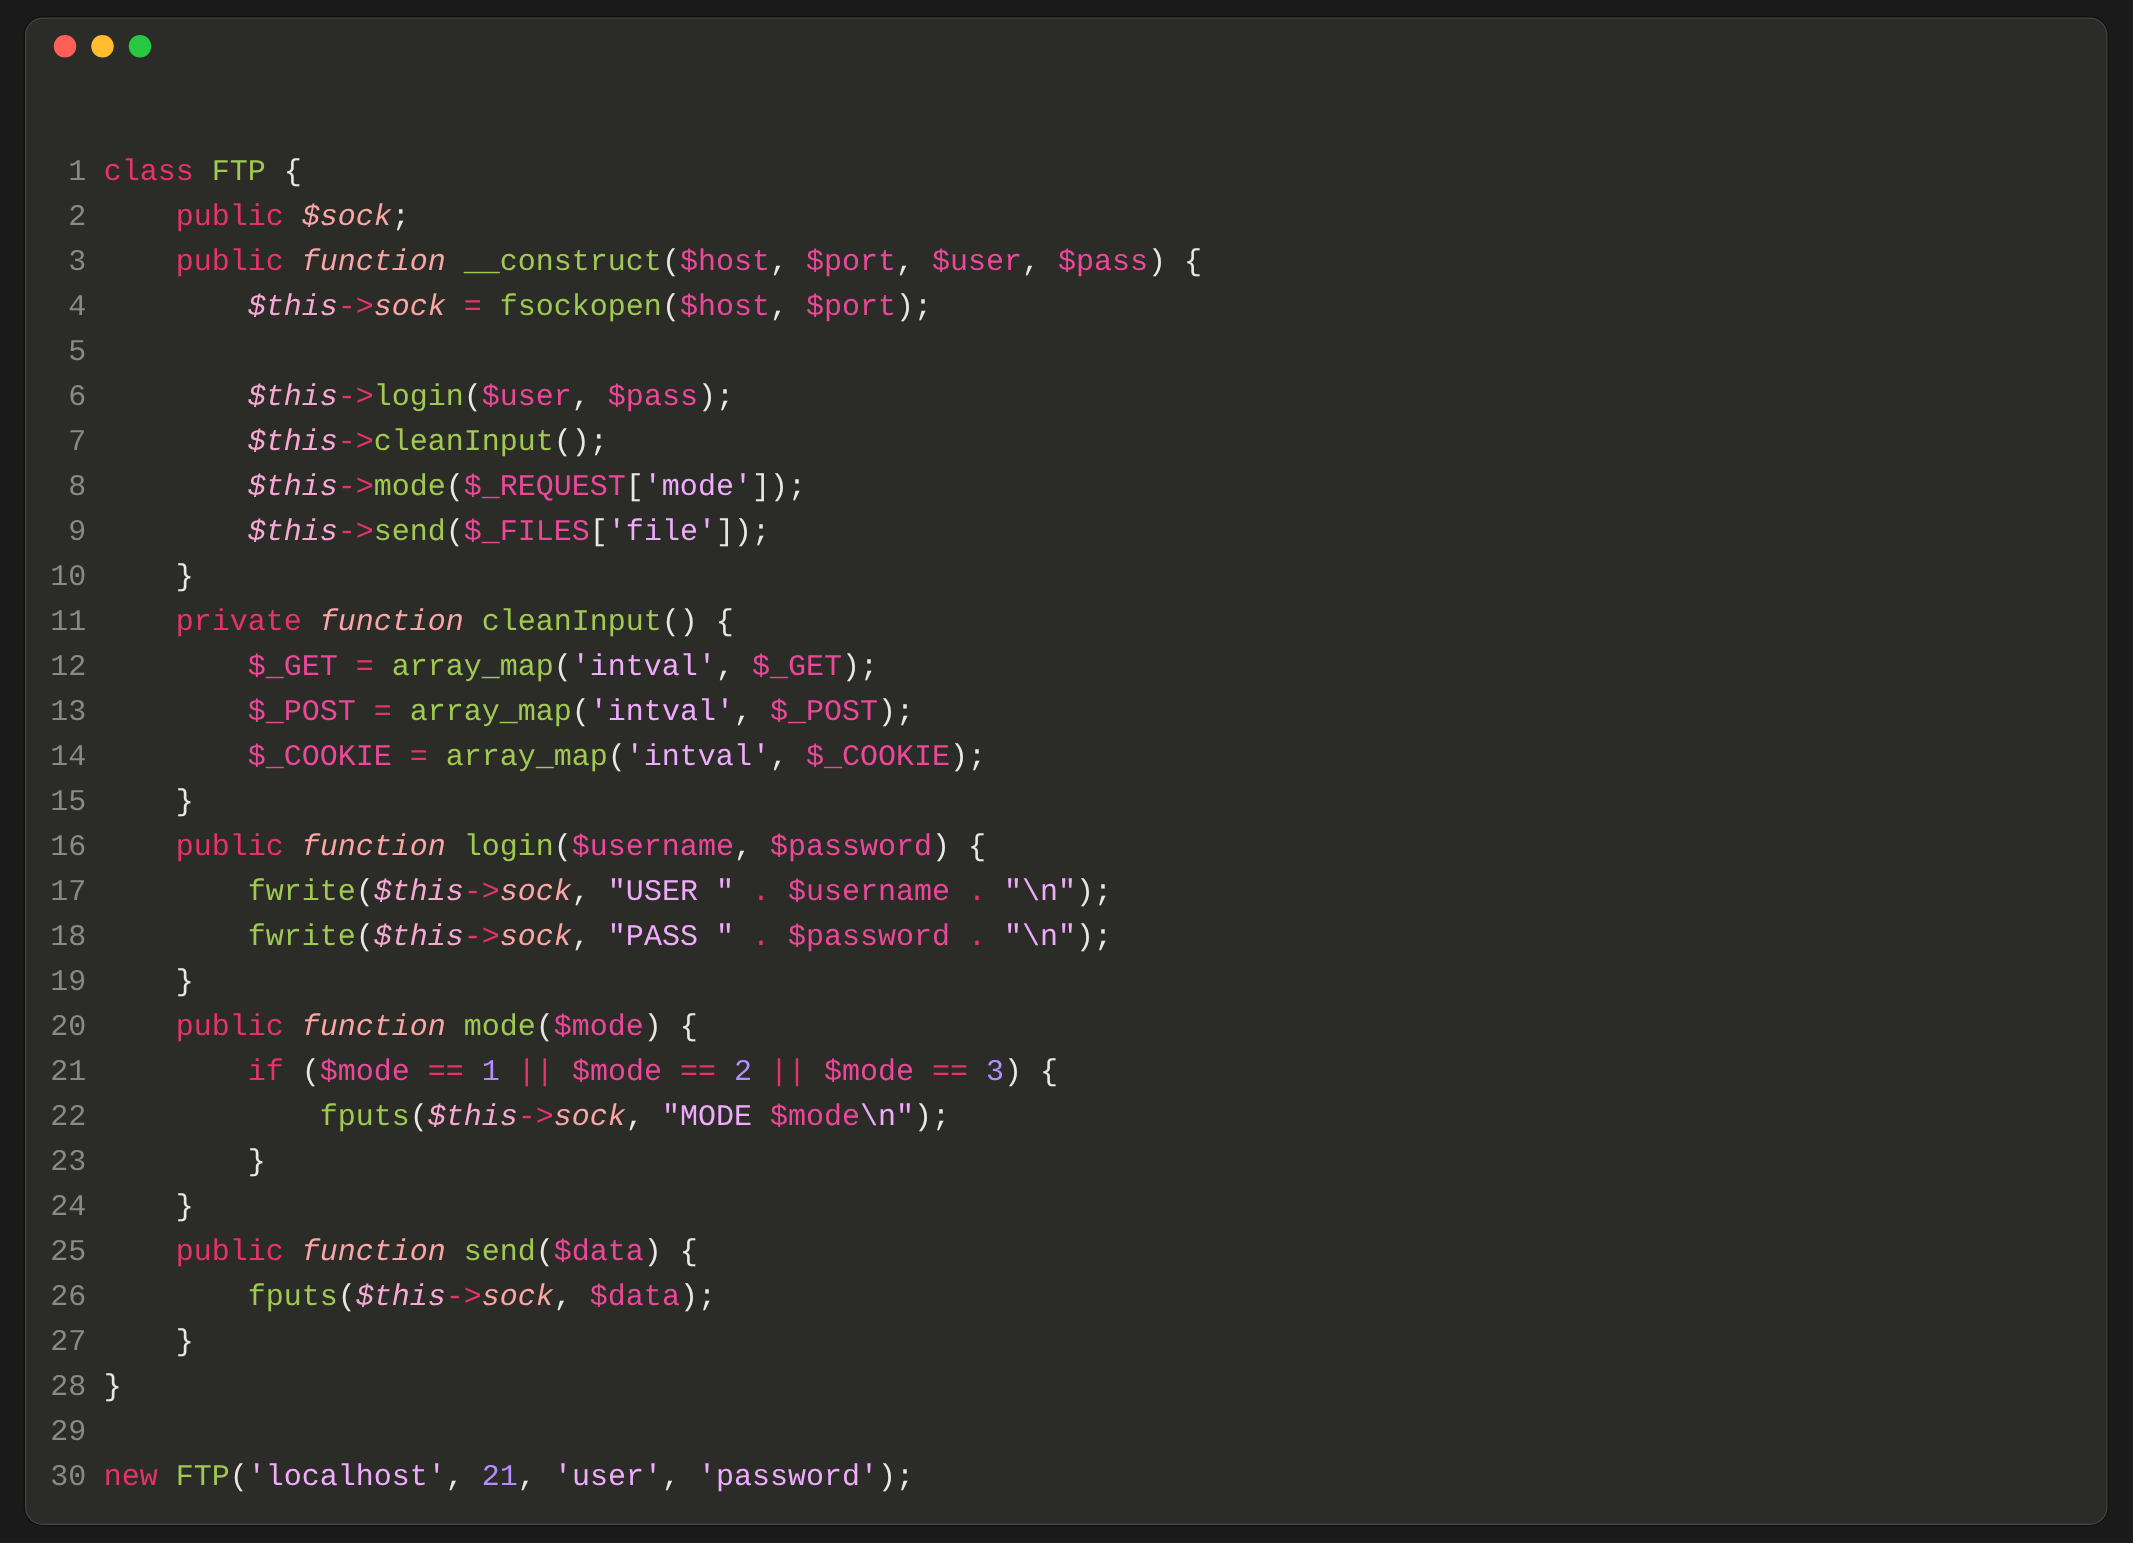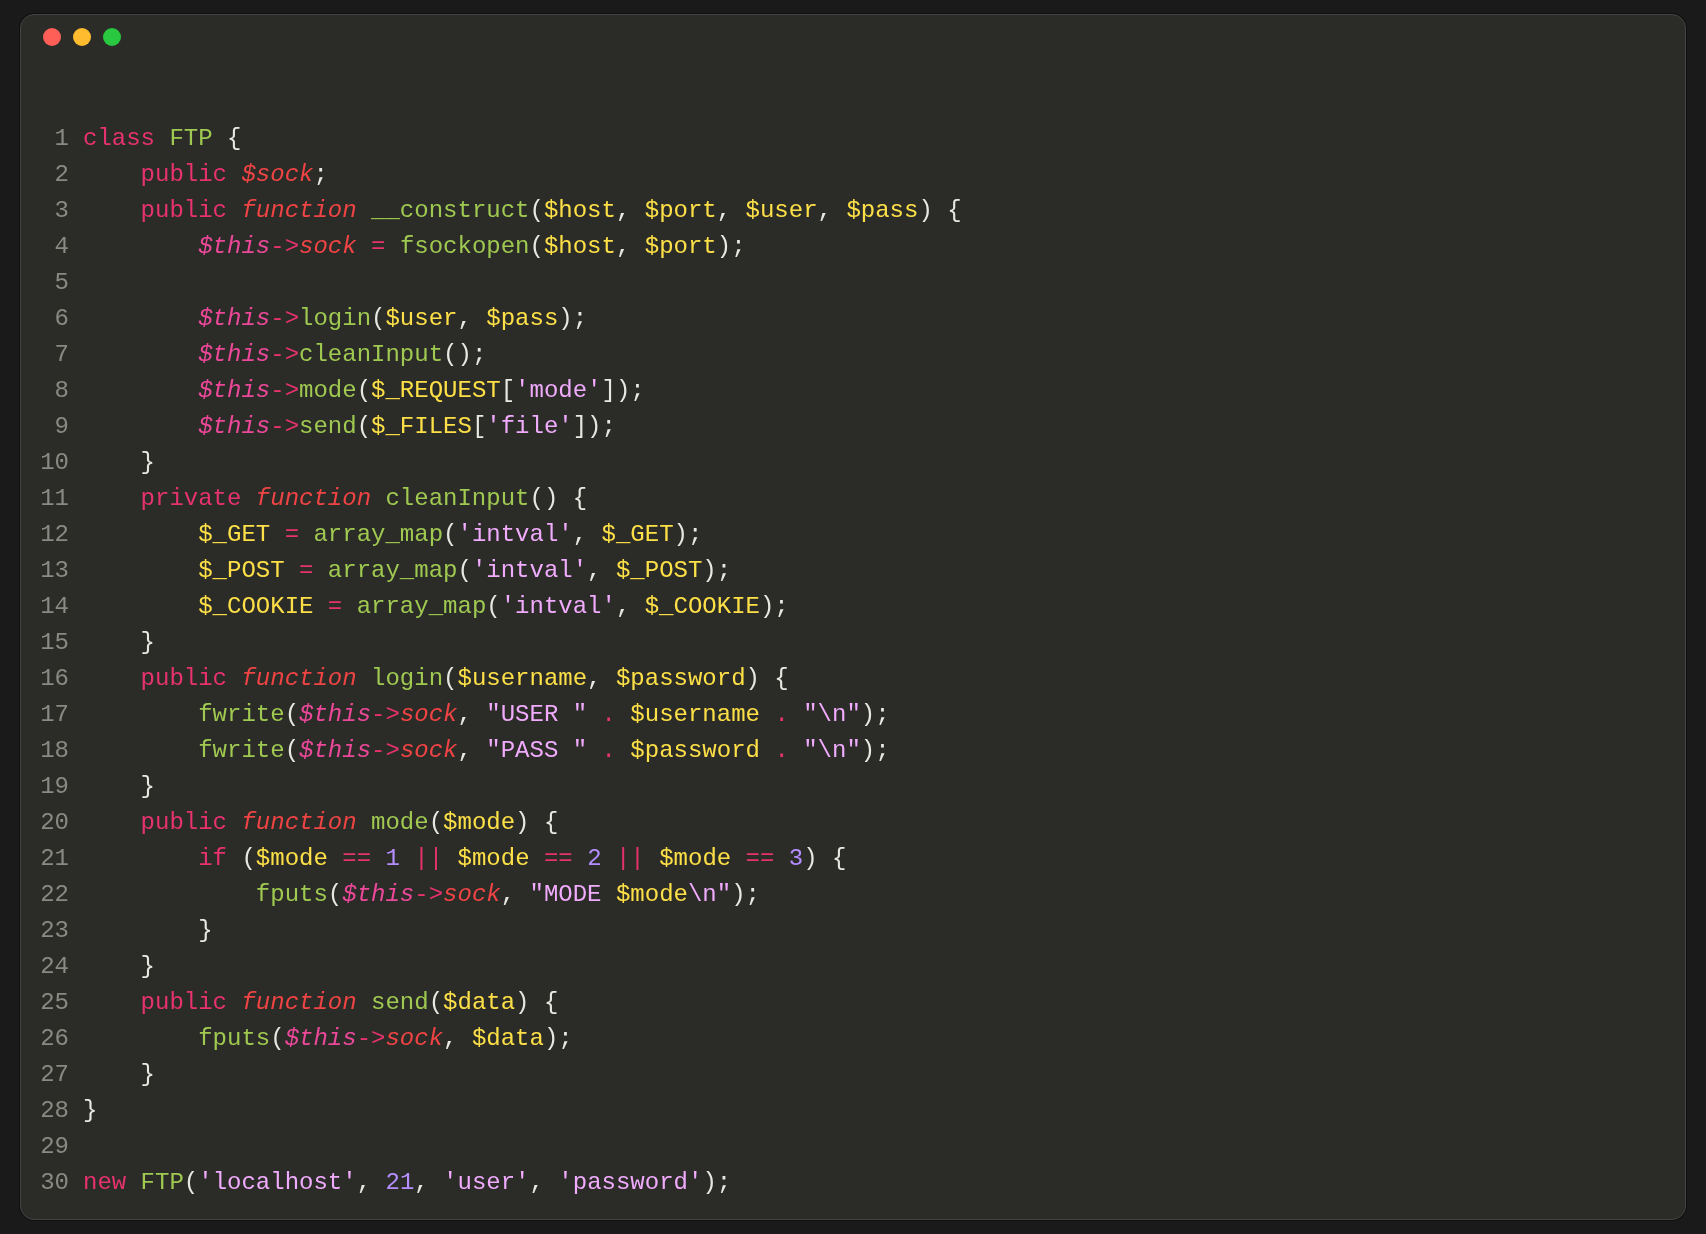--- a/index.html
+++ b/index.html
@@ -56,28 +56,28 @@
     color: #8a8a84;
     padding-right: 14px;
     user-select: none;
     flex-shrink: 0;
   }
   .code {
     white-space: pre;
   }
 
   .k   { color: #e6326f; }  
-  .kw2 { color: #ef4444; font-style: italic; text-align: right; } 
+  .kw2 { color: #fca5a5; font-style: italic; text-align: right; } 
   .fn  { color: #9fc950; }  
   .op  { color: #e6326f; }  
   .str { color: #f0abfc; }  
   .num { color: #b58eff; }  
   .p   { color: #e8e8e3; }  
-  .sup { color: #fde047; }  
-  .this{ color: #ec4899; font-style: italic; }
+  .sup { color: #ec4899; }  
+  .this{ color: #f9a8d4; font-style: italic; }
 </style>
 </head>
 <body>
 
 <div class="window">
   <div class="titlebar">
     <div class="dot red"></div>
     <div class="dot yellow"></div>
     <div class="dot green"></div>
   </div>

